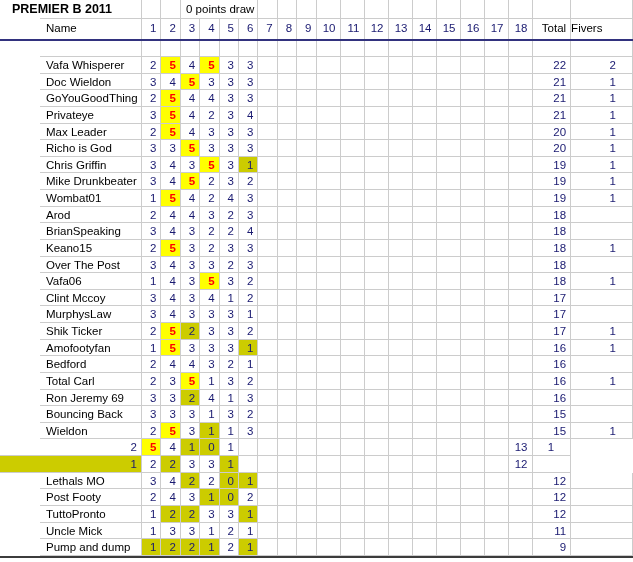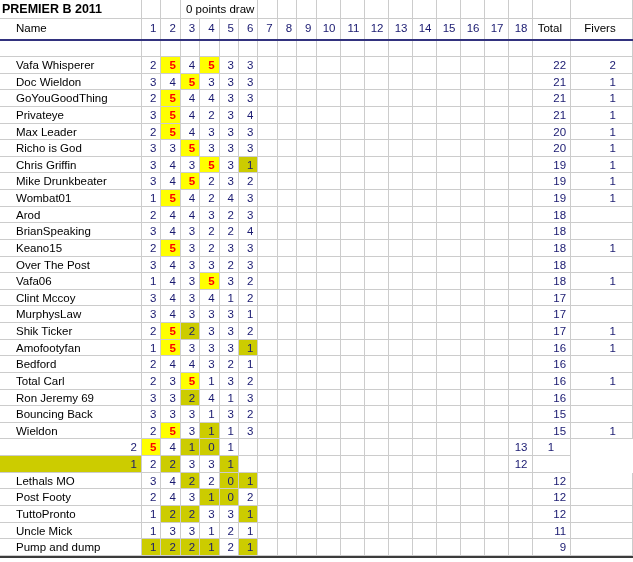--- a/index.html
+++ b/index.html
@@ -22,30 +22,30 @@
   .c{
     box-sizing:border-box;
     border-right:1px solid var(--grid-line,#ccc);
     border-bottom:1px solid var(--grid-line,#ccc);
     overflow:hidden;white-space:nowrap;
     line-height:15.5px;
     padding-top:1px;
   }
   .header-row .c{border-bottom:none;line-height:19px;padding-top:0;}
   .title-row .c{height:19px;line-height:18px;padding-top:0;}
-  .name-c{padding-left:16px;}
+  .name-c{padding-left:6px;margin-left:40px;}
   .num-c{text-align:right;padding-right:4px;color:var(--number-text,#191970);}
   .total-c{text-align:right;padding-right:4px;color:var(--number-text,#191970);}
   .fivers-c{text-align:right;padding-right:16px;color:var(--number-text,#191970);}
-  .hdr-left{text-align:center;padding-left:1px;color:#000;}
-  .hdr-fivers{text-align:center;padding-right:3px;color:#000;}
+  .hdr-left{text-align:right;padding-left:1px;color:#000;}
+  .hdr-fivers{text-align:left;padding-right:3px;color:#000;}
   .hl-five{background:var(--five-highlight,#ffff00);color:var(--five-text,#f00);font-weight:bold;}
   .hl-worst{background:var(--worst-highlight,#cccc00);}
   .t-abs{position:absolute;top:0;height:18px;line-height:18px;}
-  .t-title{left:2px;font-weight:bold;font-size:12.5px;background:#fff;padding-right:6px;}
+  .t-title{left:12px;font-weight:bold;font-size:12.5px;background:#fff;padding-right:6px;}
   .t-draw{left:183px;background:#fff;padding:0 3px;}
   .t-picks{left:293px;width:140px;background:var(--worst-highlight,#cccc00);padding-left:3px;box-sizing:border-box;}
 </style>
 </head>
 <body>
 
 <div class="sheet">
   <div class="row title-row" id="title-row">
     <span class="t-abs t-title">PREMIER B 2011</span>
     <span class="t-abs t-draw">0 points draw</span>

